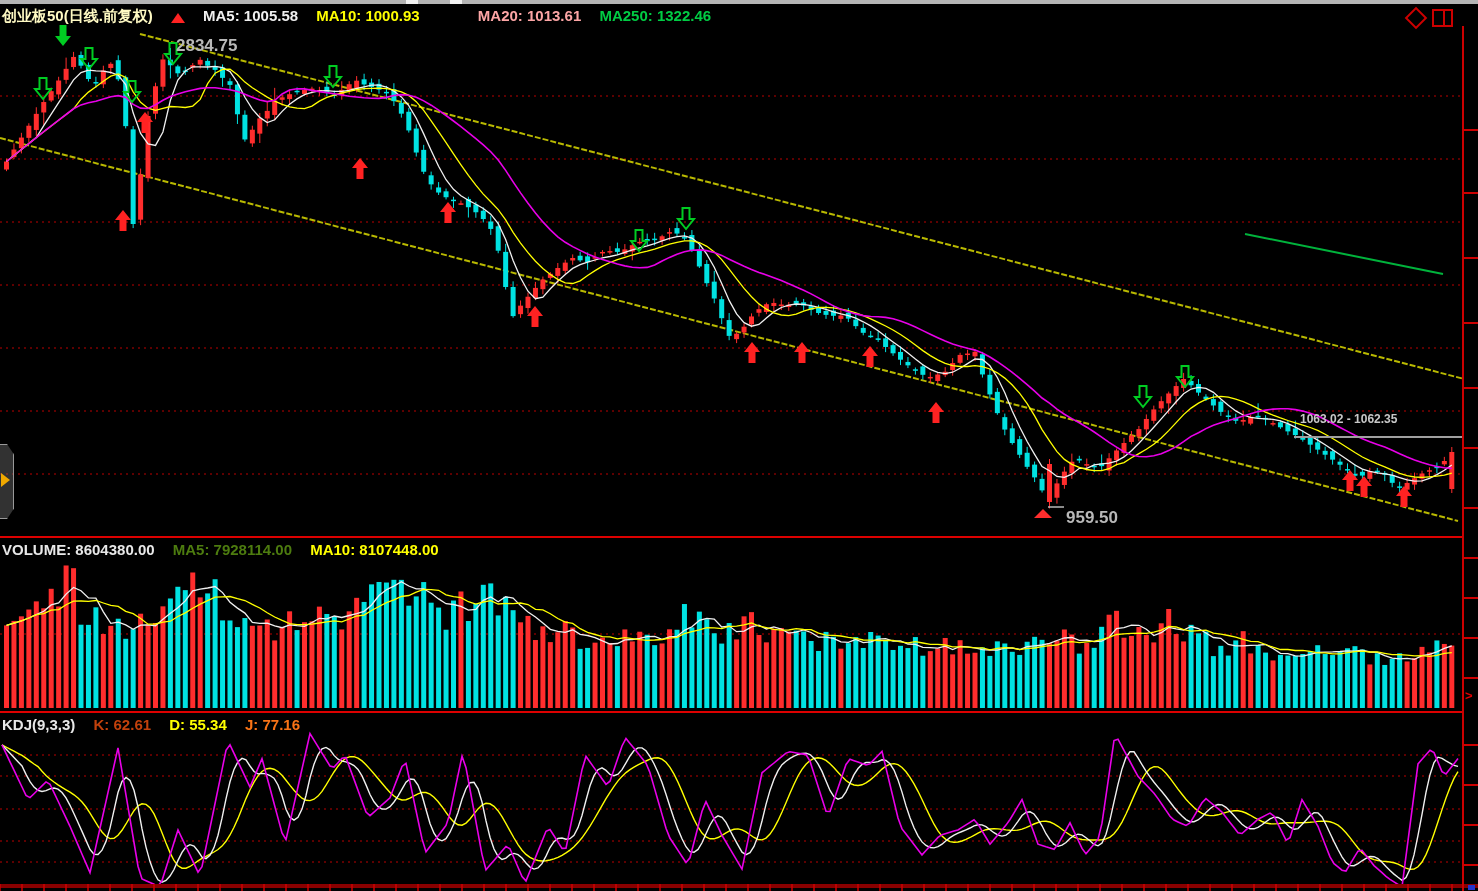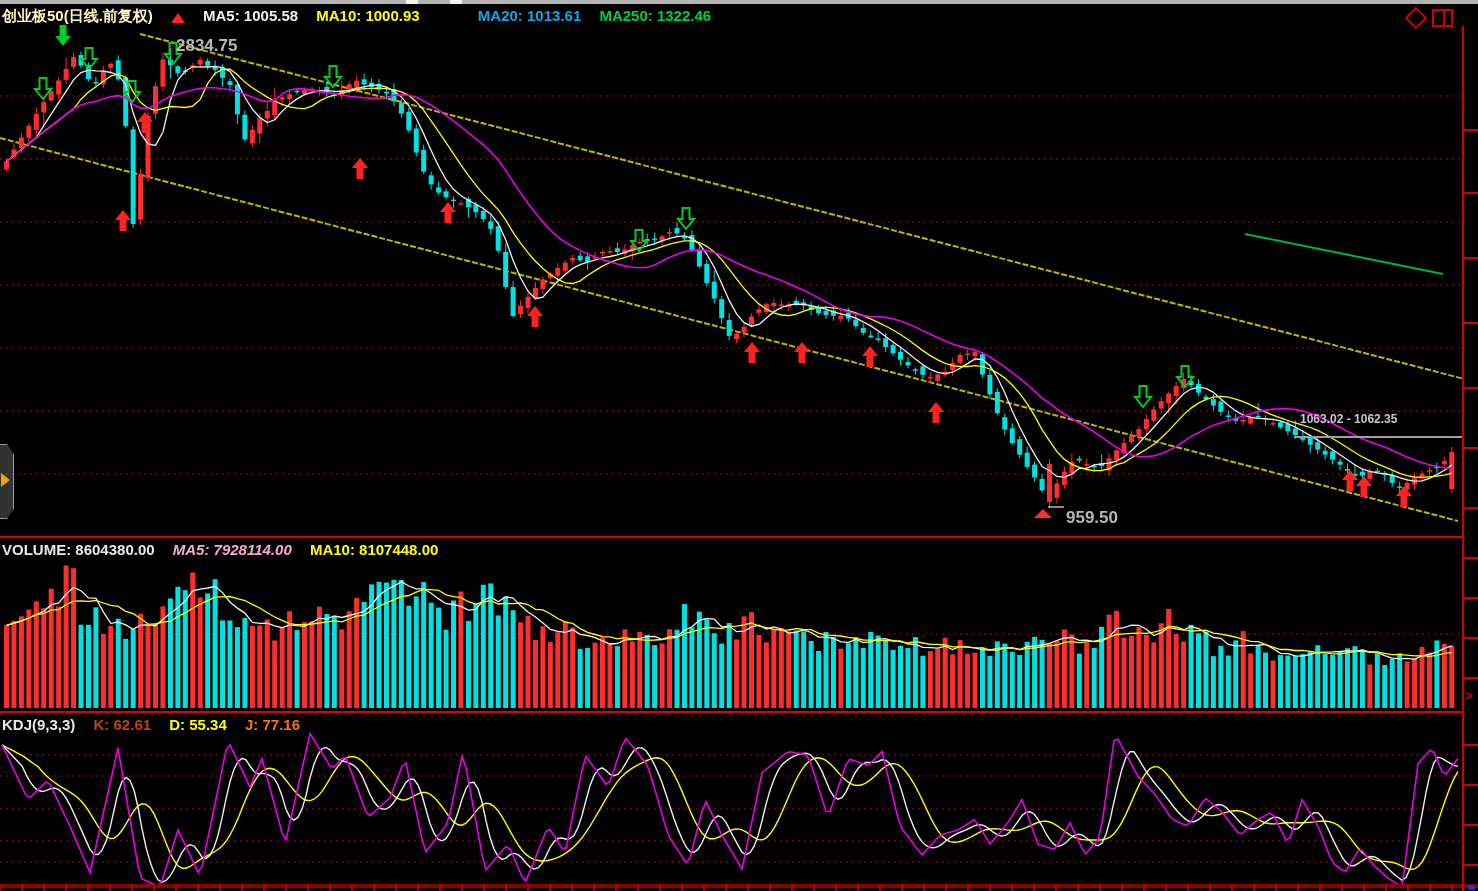--- a/index.html
+++ b/index.html
@@ -779,27 +779,27 @@
       <line x1="1463" y1="745" x2="1478" y2="745" stroke="#cc0000" stroke-width="2"></line>
       <line x1="1463" y1="785" x2="1478" y2="785" stroke="#cc0000" stroke-width="2"></line>
       <line x1="1463" y1="825" x2="1478" y2="825" stroke="#cc0000" stroke-width="2"></line>
       <line x1="1463" y1="865" x2="1478" y2="865" stroke="#cc0000" stroke-width="2"></line>
     </svg>
 
   <div id="price-hdr" class="hdr">
     <span style="color: #fef9c3;">创业板50(日线.前复权)</span><span class="red-arrow-glyph"></span>
     <span style="color: rgb(240, 240, 240);">MA5: 1005.58</span>
     <span style="color: rgb(255, 255, 0);">MA10: 1000.93</span>
-    <span style="color: #0ea5e9; padding-left: 40px;">MA20: 1013.61</span>
+    <span style="color: #fca5a5; padding-left: 40px;">MA20: 1013.61</span>
     <span style="color: rgb(0, 204, 68);">MA250: 1322.46</span>
   </div>
 
   <div id="vol-hdr" class="hdr">
     <span style="color: rgb(232, 232, 232);">VOLUME: 8604380.00</span>
-    <span style="color: #f9a8d4; font-style: italic;">MA5: 7928114.00</span>
+    <span style="color: #4d7c0f;">MA5: 7928114.00</span>
     <span style="color: rgb(255, 255, 0);">MA10: 8107448.00</span>
   </div>
 
   <div id="kdj-hdr" class="hdr">
     <span style="color: rgb(232, 232, 232);">KDJ(9,3,3)</span>
     <span style="color: #c2410c;">K: 62.61</span>
     <span style="color: rgb(255, 255, 0);">D: 55.34</span>
     <span style="color: #f97316;">J: 77.16</span>
   </div>
 

